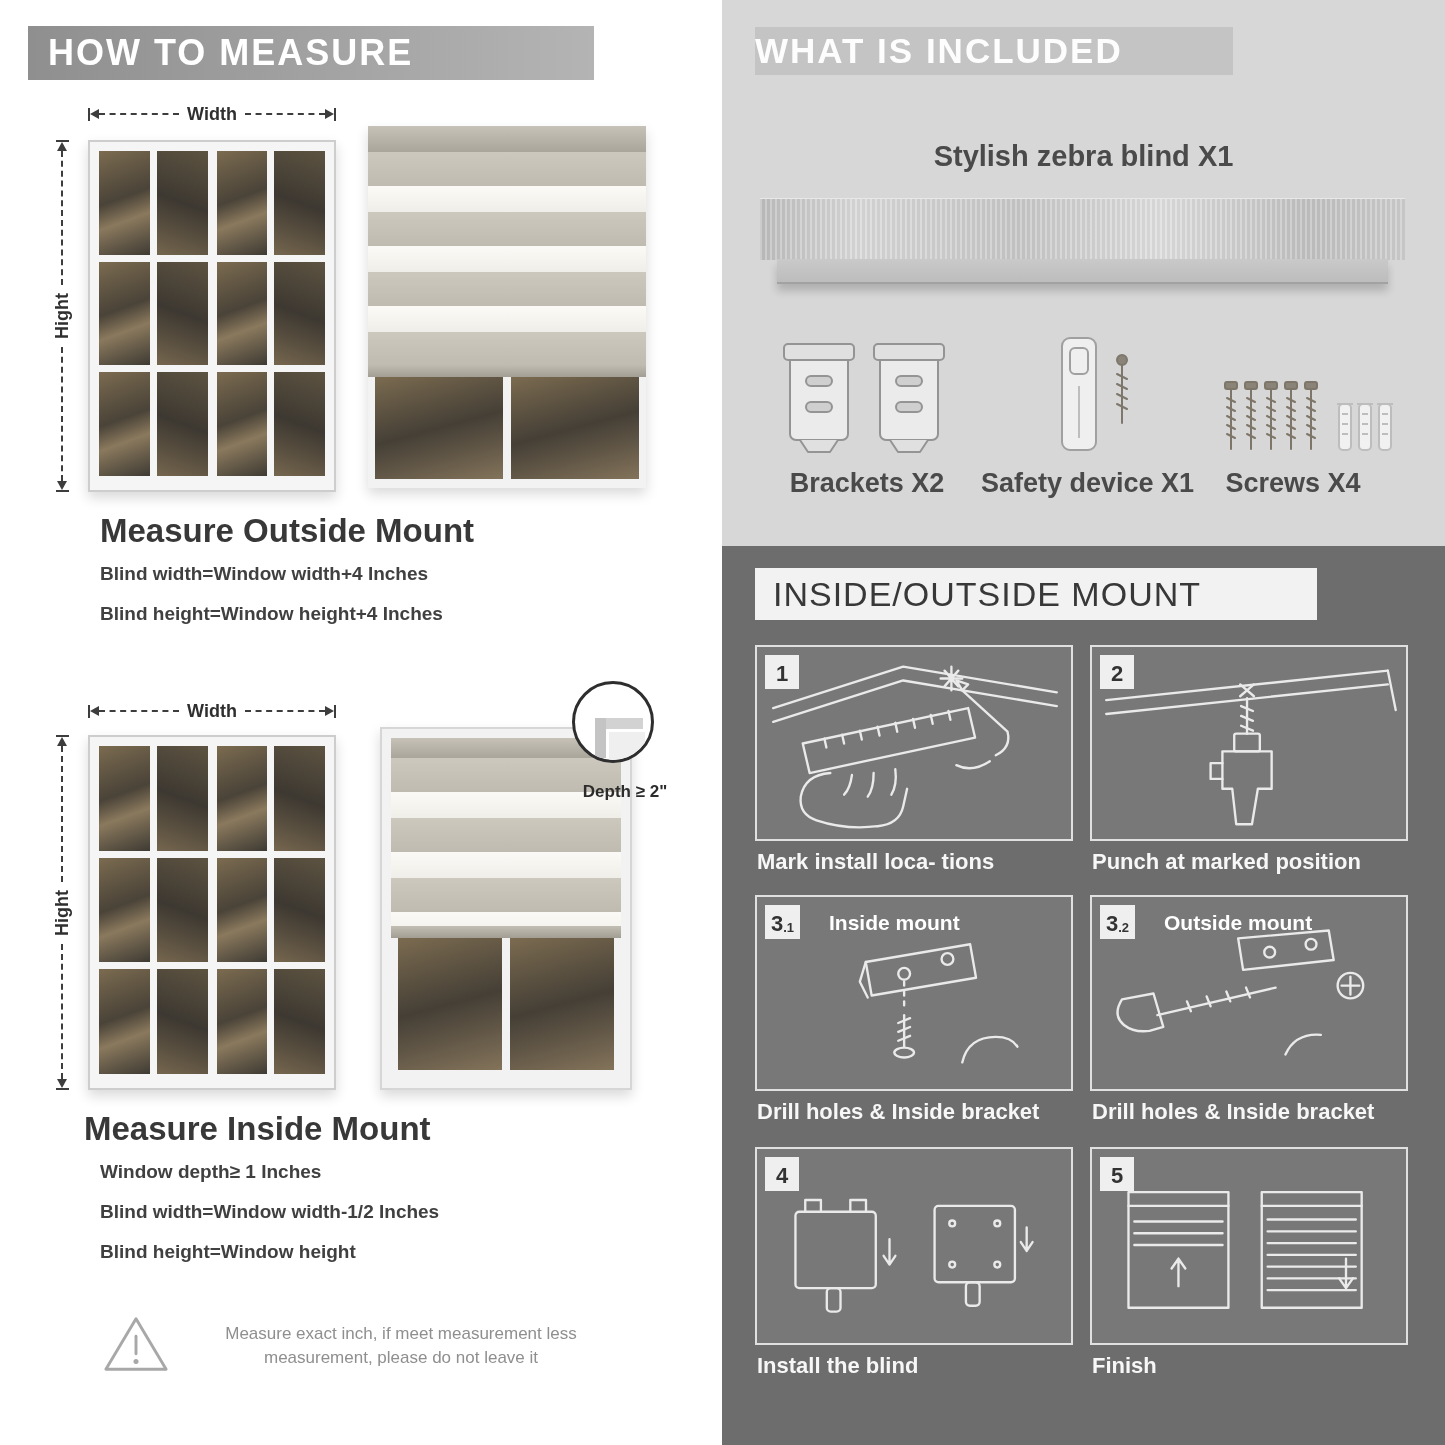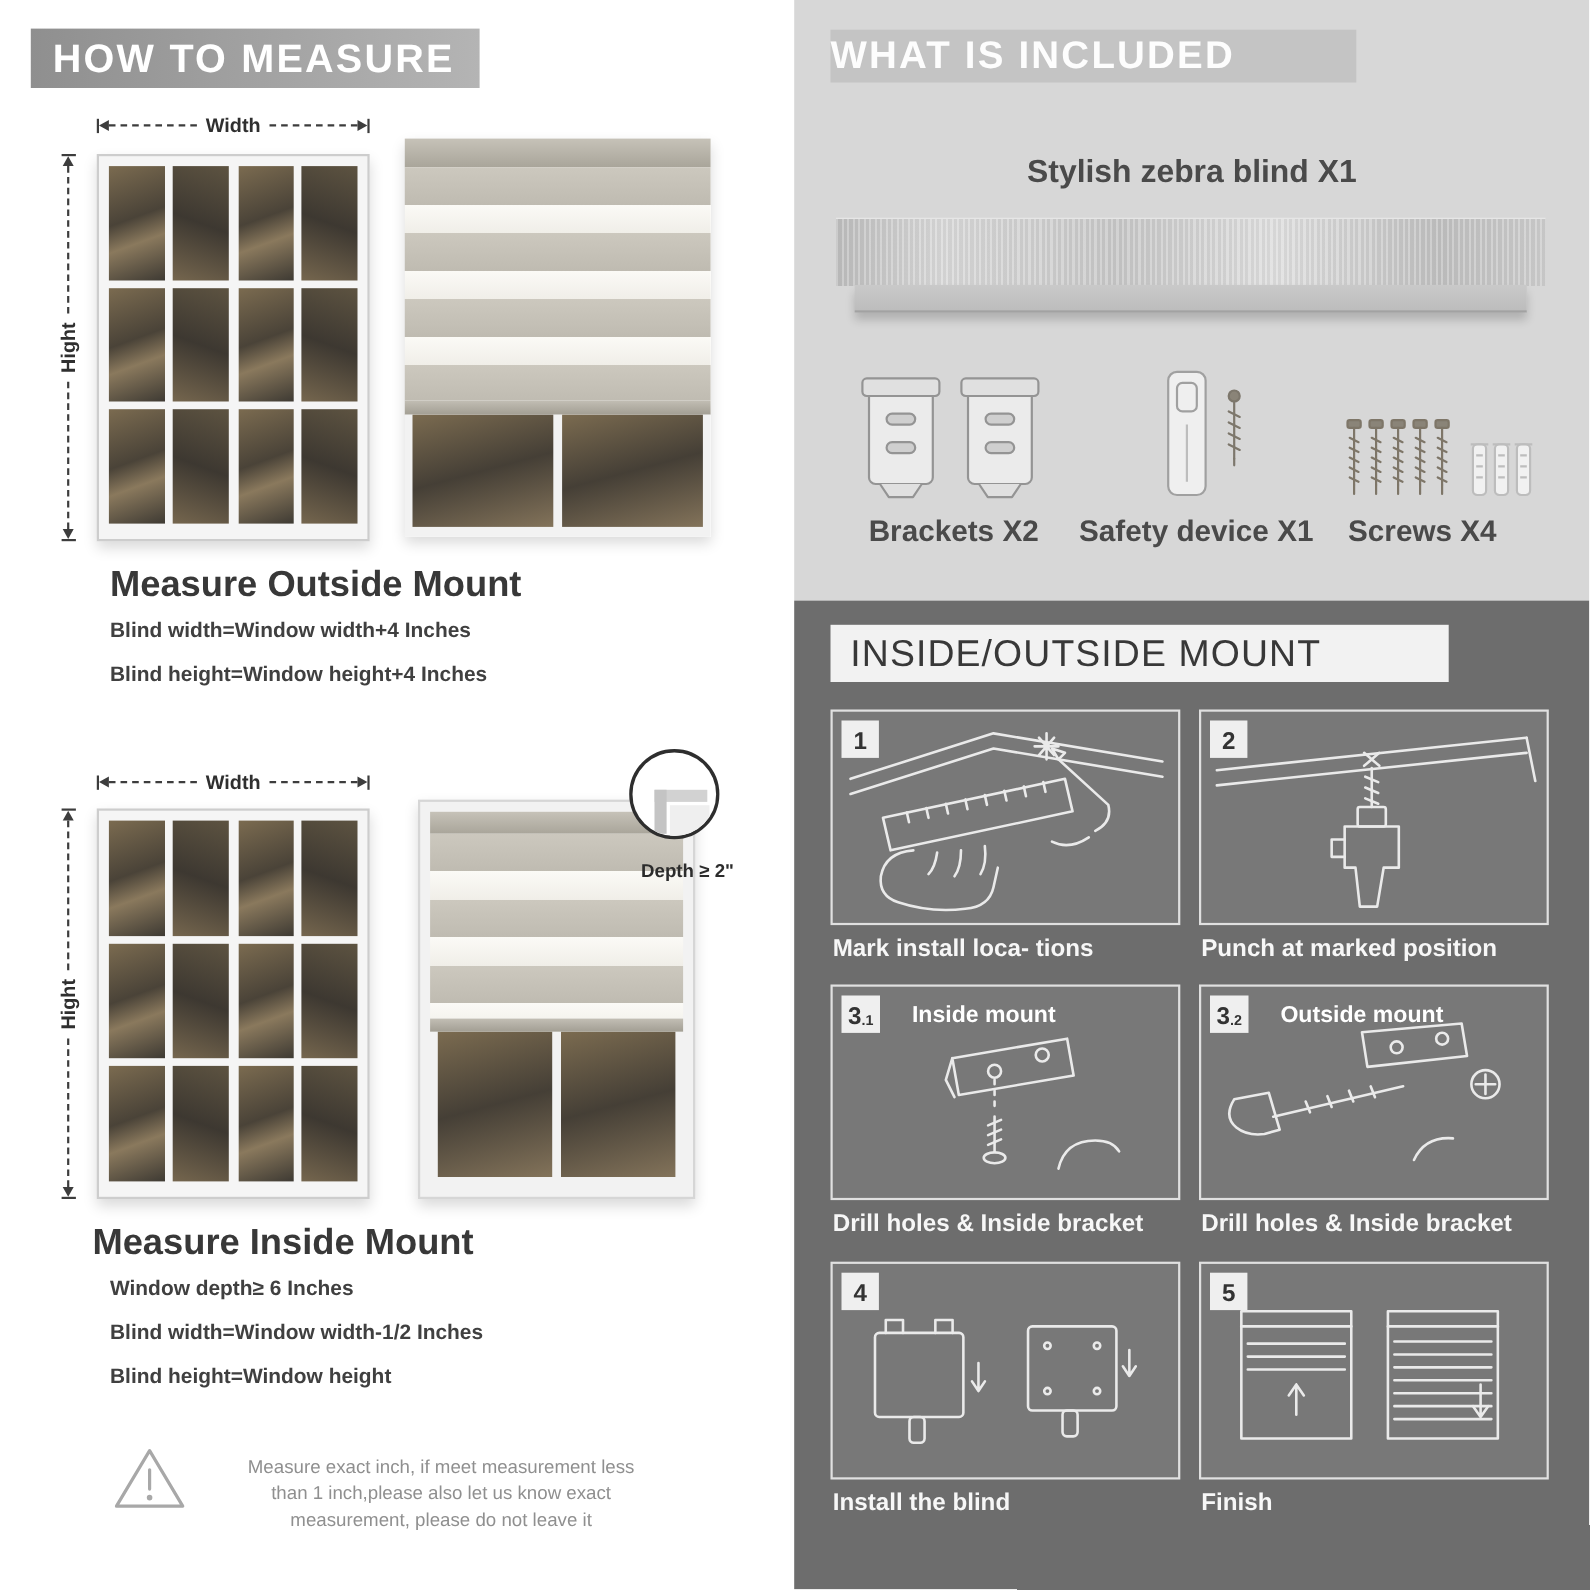--- a/index.html
+++ b/index.html
@@ -1,21 +1,21 @@
 <!DOCTYPE html>
 <html><head>
 <meta charset="utf-8">
 <style>
   * { box-sizing: border-box; margin: 0; padding: 0; }
   body { background:#fff; font-family:"Liberation Sans", sans-serif; }
   .canvas { position:relative; width:1445px; height:1445px; background:#ffffff; overflow:hidden; }
 
   
   .bar-left {
-    position:absolute; left:28px; top:26px; width:408px; height:54px;
+    position:absolute; left:28px; top:26px; width:566px; height:54px;
     background:linear-gradient(90deg,#8f8f8f,#b4b4b4);
     color:#fff; font-size:36px; font-weight:bold; letter-spacing:2px;
     line-height:54px; padding-left:20px;
   }
 
   
   .mh { position:absolute; display:flex; align-items:center; height:16px; }
   .mv { position:absolute; display:flex; flex-direction:column; align-items:center; width:16px; }
   .cap-v { width:2px; height:13px; background:#3d3d3d; }
   .cap-h { height:2px; width:13px; background:#3d3d3d; }
@@ -219,32 +219,31 @@
   </div>
 
   <div class="callout">
     <div class="c-h"></div>
     <div class="c-v"></div>
     <div class="c-e"></div>
   </div>
   <div class="depth-label">Depth ≥ 2"</div>
 
   <div class="h-title" style="left:84px;top:1110px;">Measure Inside Mount</div>
-  <div class="h-line" style="left:100px;top:1161px;">Window depth≥ 6 Inches</div>
+  <div class="h-line" style="left:100px;top:1161px;">Window depth≥ 1 Inches</div>
   <div class="h-line" style="left:100px;top:1201px;">Blind width=Window width-1/2 Inches</div>
   <div class="h-line" style="left:100px;top:1241px;">Blind height=Window height</div>
 
   <svg class="warn-icon" width="68" height="64" viewBox="0 0 70 64">
     <path d="M35 6 L66 58 L4 58 Z" fill="none" stroke="#a8a8a8" stroke-width="3" stroke-linejoin="round"></path>
     <path d="M35 24 v18" stroke="#a8a8a8" stroke-width="3" stroke-linecap="round"></path>
     <circle cx="35" cy="50" r="2.6" fill="#a8a8a8"></circle>
   </svg>
   <div class="warn-text">
     <div>Measure exact inch, if meet measurement less</div>
-    <div>than 1 inch,please also let us know exact</div>
     <div>measurement, please do not leave it</div>
   </div>
 
   <div class="right-top">
     <div class="bar-right">WHAT IS INCLUDED</div>
     <div class="product-label">Stylish zebra blind X1</div>
 
     <div class="headrail">
       <div class="headrail-lip"></div>
     </div>

